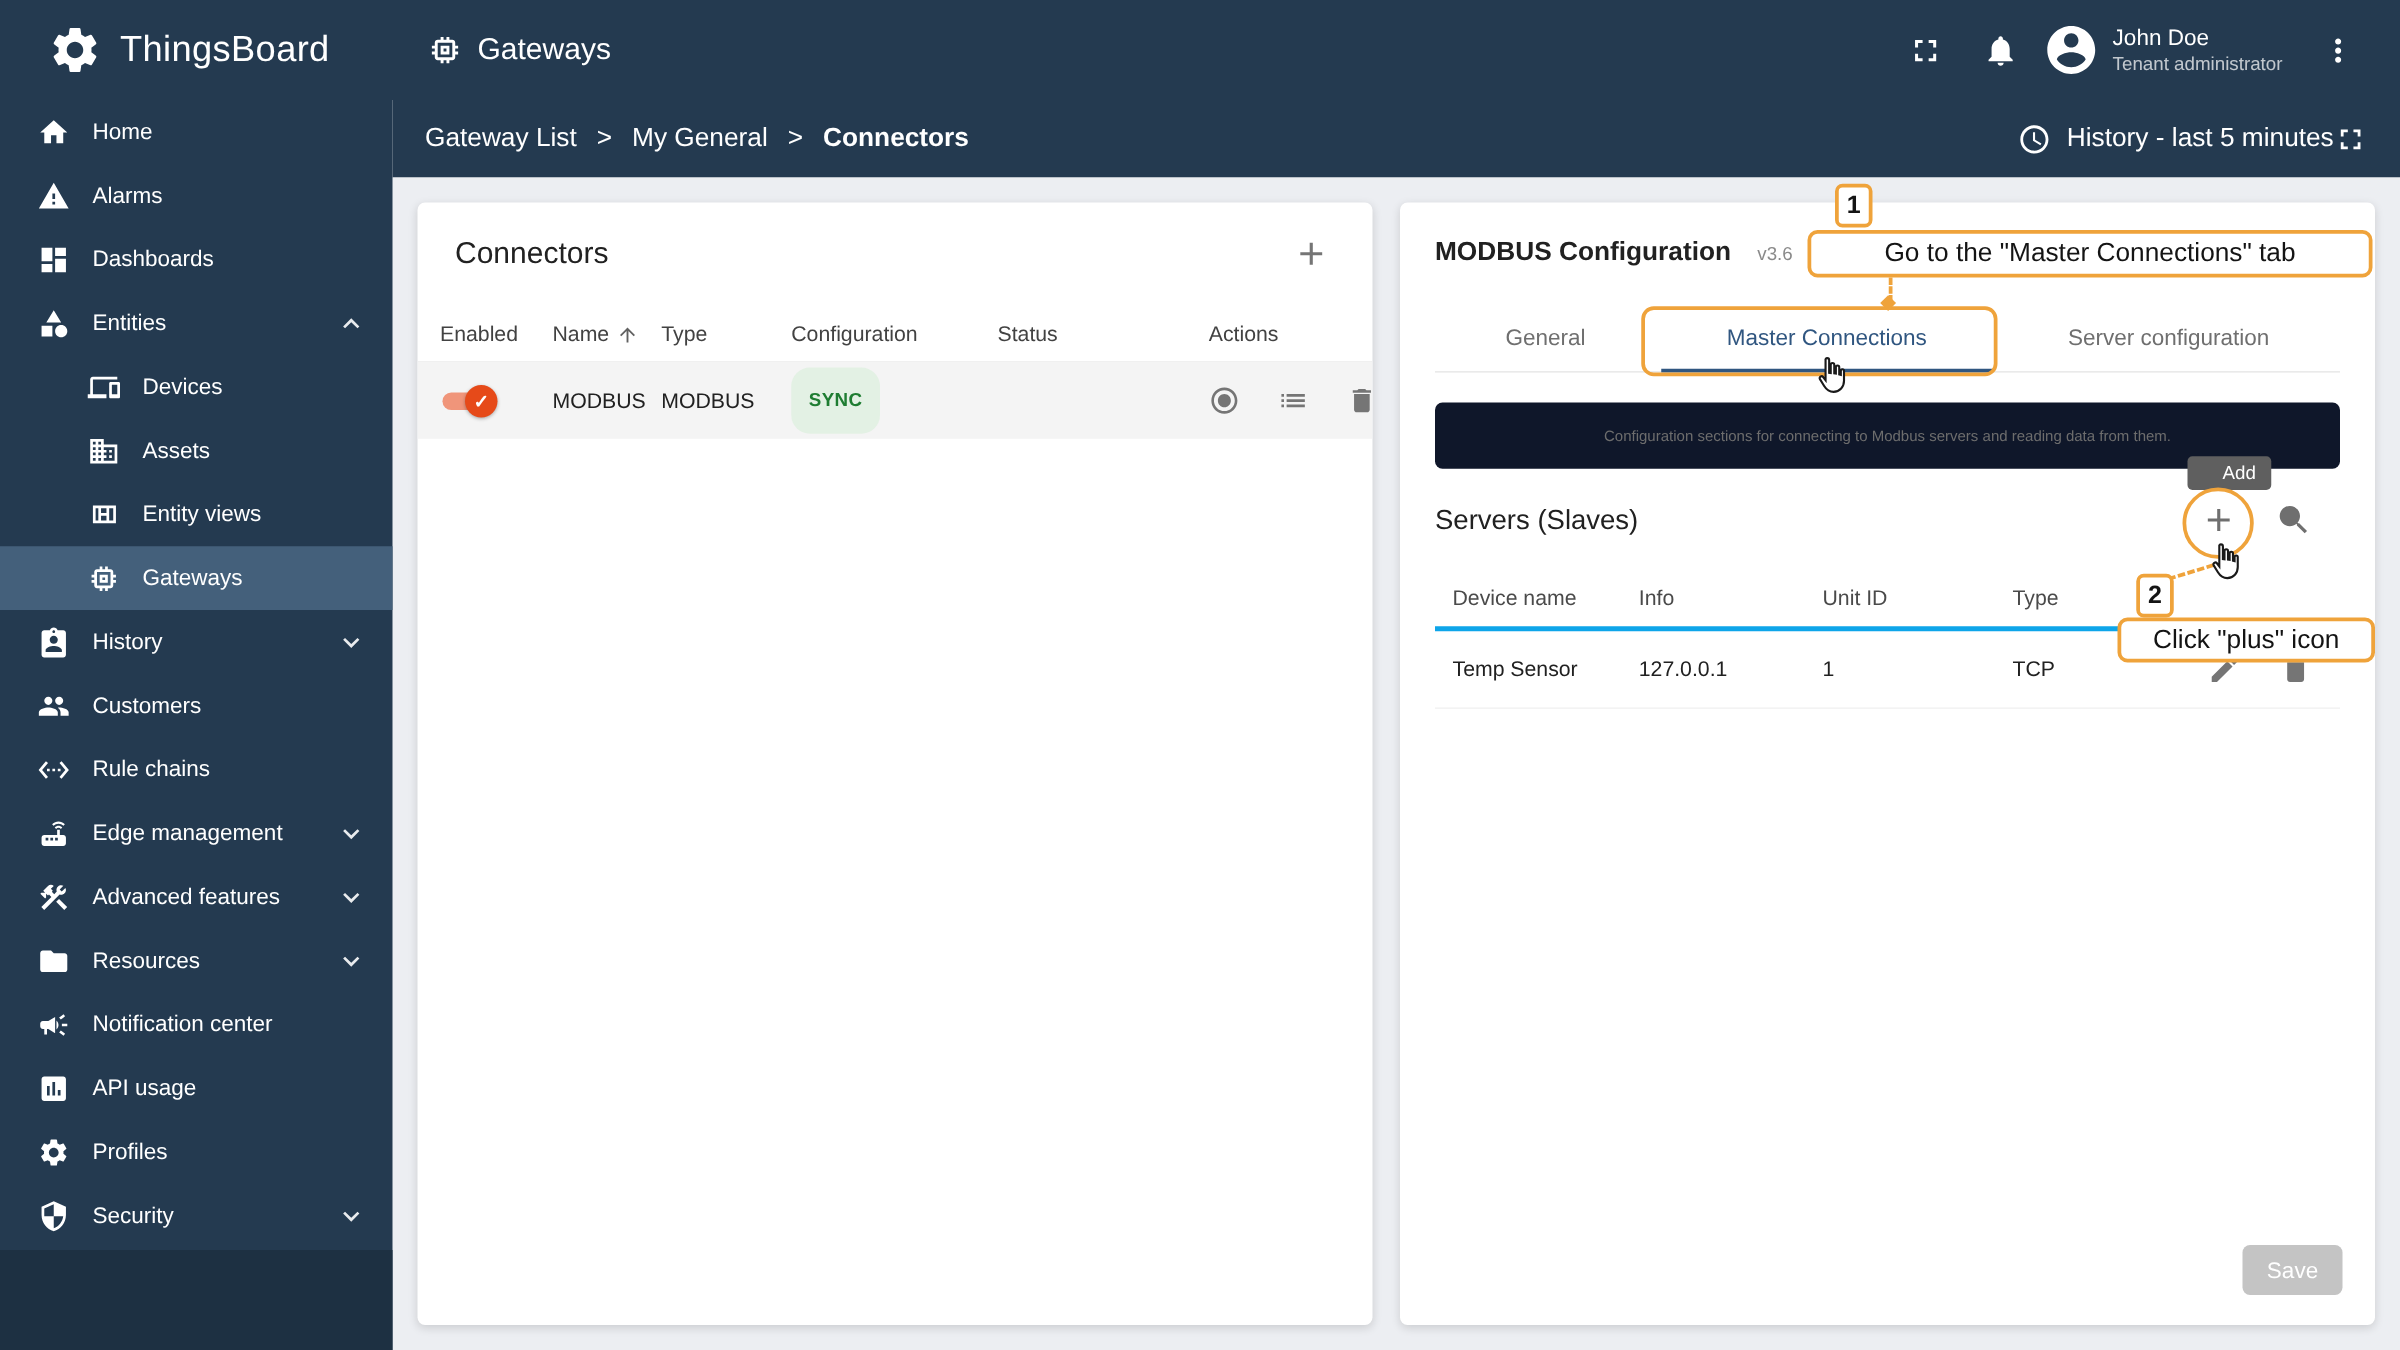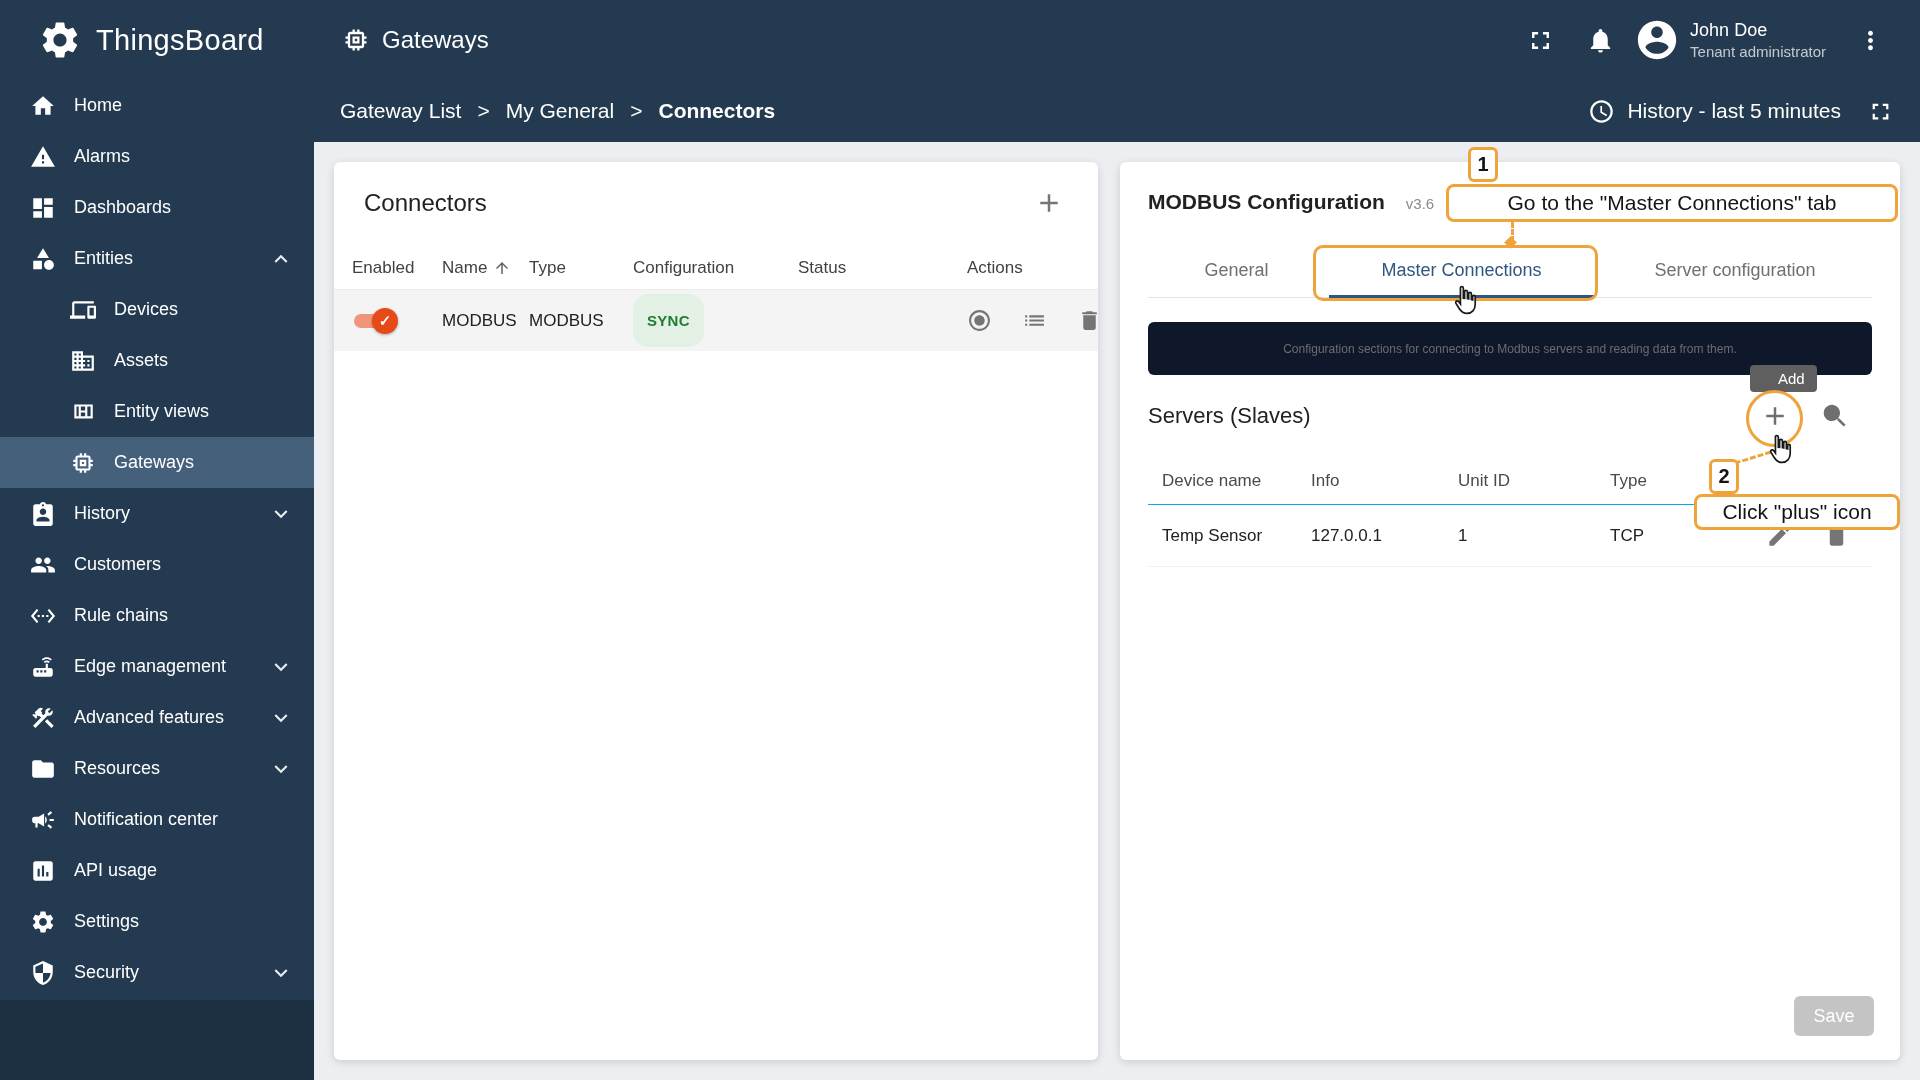--- a/index.html
+++ b/index.html
@@ -34,21 +34,21 @@
   .chev { position:absolute; right:20px; top:13px; }
   .chev svg { width:26px; height:26px; fill:rgba(255,255,255,.9); }
   .chev.up svg { transform:rotate(180deg); }
   .sidebar-footer { position:absolute; left:0; right:0; bottom:0; height:80px; background:var(--dark-footer,#1d3042); }
 
   
   .main { position:absolute; left:314px; top:80px; right:0; bottom:0; }
   .breadcrumb-bar { height:62px; background:var(--dark,#243a50); color:#fff; display:flex; align-items:center; padding:0 26px; }
   .crumbs { display:flex; align-items:center; gap:16px; font-size:21px; }
   .crumb.current { font-weight:700; }
-  .bc-right { margin-left:auto; display:flex; align-items:flex-end; gap:26px; }
+  .bc-right { margin-left:auto; display:flex; align-items:flex-end; }
   .history { display:flex; align-items:center; gap:12px; font-size:21px; cursor:pointer; }
   .history .ic, .bc-right .ic { width:27px; height:27px; fill:#fff; }
 
   .content { position:absolute; top:62px; left:0; right:0; bottom:0; padding:20px; display:flex; gap:22px; background:#eceef2; }
   .card { background:#fff; border-radius:6px; box-shadow:0 2px 8px rgba(0,0,0,.14); }
   .card.connectors { width:764px; height:898px; position:relative; overflow:hidden; }
   .card.modbus { flex:1; height:898px; position:relative; padding:0 28px; }
 
   
   .conn-head { display:flex; align-items:center; justify-content:space-between; padding:26px 34px 0 30px; margin-bottom:28px; }
@@ -80,21 +80,21 @@
     color:#6f6f6f; position:relative; cursor:pointer; padding:0 10px; white-space:nowrap; }
   .tab.active { color:var(--primary,#305680); }
   .tab.active::after { content:""; position:absolute; left:4px; right:4px; bottom:-1px; height:3px; background:var(--primary,#305680); }
   .info-banner { margin-top:24px; background:#0f172a; border-radius:6px; height:53px; display:flex;
     align-items:center; justify-content:center; font-size:12px; color:#6d6d6d; text-align:center; padding:0 14px; }
   .servers-head { margin-top:24px; display:flex; align-items:center; height:34px; }
   .servers-title { font-size:22px; font-weight:500; color:#212121; }
   .servers-actions { margin-left:auto; display:flex; align-items:center; gap:30px; padding-right:22px; color:#6f6f6f; }
   .servers-actions .ic { width:30px; height:30px; cursor:pointer; }
   .srv-grid { display:grid; grid-template-columns:149px 147px 152px 1fr 120px; align-items:center; padding-left:14px; }
-  .srv-thead { height:48px; margin-top:24px; font-size:17px; font-weight:500; color:#4a4a4a; border-bottom:1px solid #0ea5e9; }
+  .srv-thead { height:48px; margin-top:24px; font-size:17px; font-weight:500; color:#4a4a4a; border-bottom:4px solid #0ea5e9; }
   .srv-row { height:62px; font-size:17px; color:#212121; border-bottom:1px solid #f0f0f0; }
   .srv-actions { display:flex; align-items:center; justify-content:flex-end; gap:30px; padding-right:22px; color:#757575; }
   .srv-actions .ic { width:27px; height:27px; cursor:pointer; }
   .save-btn { position:absolute; right:26px; bottom:24px; width:80px; height:40px; border-radius:6px; border:none;
     background:#c4c4c4; color:#fff; font-size:18px; font-weight:500; font-family:inherit;
     display:flex; align-items:center; justify-content:center; }
 
   
   .annotations { position:absolute; inset:0; z-index:50; pointer-events:none; }
   .ann-box { position:absolute; background:#fff; border:3px solid var(--accent,#efa33b); border-radius:8px;
@@ -310,21 +310,21 @@
         </svg>
       </span>
     <span class="nav-label">API usage</span>
   </div>
   <div class="nav-item">
     <span>
         <svg class="ic" viewBox="0 0 24 24">
           <path d="M19.14 12.94c.04-.3.06-.61.06-.94 0-.32-.02-.64-.07-.94l2.03-1.58c.18-.14.23-.41.12-.61l-1.92-3.32c-.12-.22-.37-.29-.59-.22l-2.39.96c-.5-.38-1.03-.7-1.62-.94l-.36-2.54c-.04-.24-.24-.41-.48-.41h-3.84c-.24 0-.43.17-.47.41l-.36 2.54c-.59.24-1.13.57-1.62.94l-2.39-.96c-.22-.08-.47 0-.59.22L2.74 8.87c-.12.21-.08.47.12.61l2.03 1.58c-.05.3-.09.63-.09.94s.02.64.07.94l-2.03 1.58c-.18.14-.23.41-.12.61l1.92 3.32c.12.22.37.29.59.22l2.39-.96c.5.38 1.03.7 1.62.94l.36 2.54c.05.24.24.41.48.41h3.84c.24 0 .44-.17.47-.41l.36-2.54c.59-.24 1.13-.56 1.62-.94l2.39.96c.22.08.47 0 .59-.22l1.92-3.32c.12-.22.07-.47-.12-.61l-2.01-1.58zM12 15.6c-1.98 0-3.6-1.62-3.6-3.6s1.62-3.6 3.6-3.6 3.6 1.62 3.6 3.6-1.62 3.6-3.6 3.6z"></path>
         </svg>
       </span>
-    <span class="nav-label">Settings</span>
+    <span class="nav-label">Profiles</span>
   </div>
   <div class="nav-item">
     <span>
         <svg class="ic" viewBox="0 0 24 24">
           <path d="M12 1 3 5v6c0 5.55 3.84 10.74 9 12 5.16-1.26 9-6.45 9-12V5l-9-4zm0 10.99h7c-.53 4.12-3.28 7.79-7 8.94V12H5V6.3l7-3.11v8.8z"></path>
         </svg>
       </span>
     <span class="nav-label">Security</span>
     <span class="chev">
         <svg viewBox="0 0 24 24">

